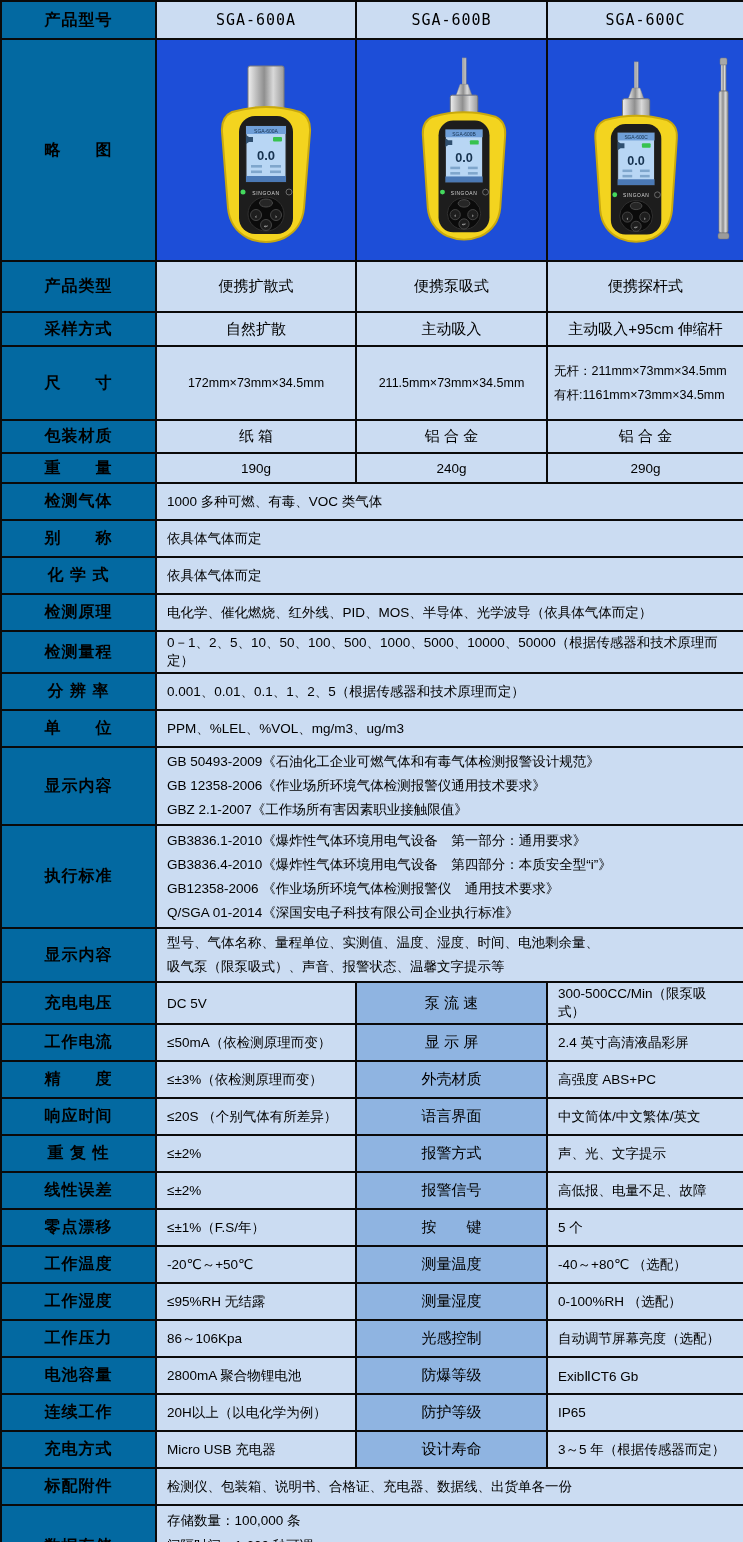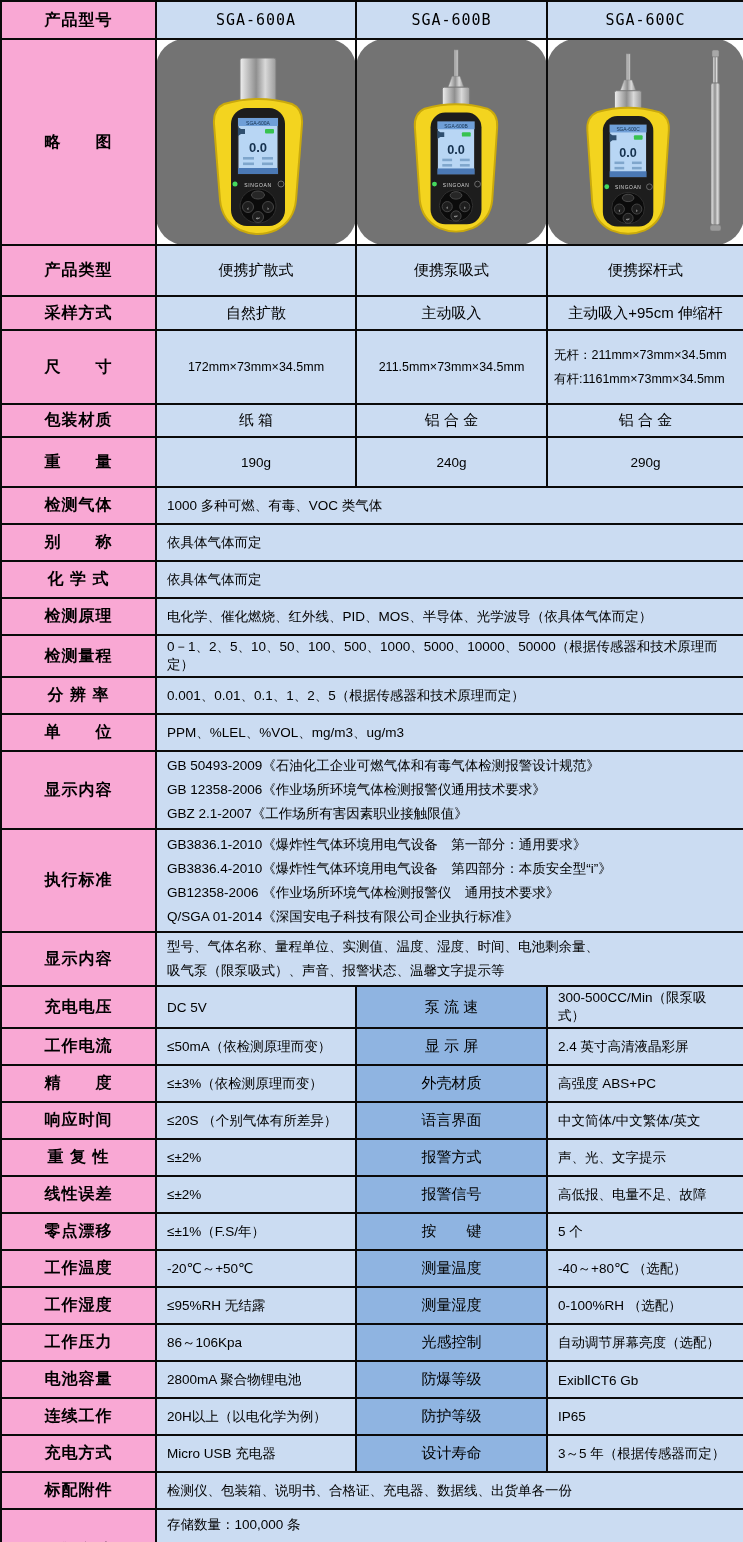--- a/index.html
+++ b/index.html
@@ -1,27 +1,27 @@
 <!DOCTYPE html>
 <html><head>
 <meta charset="utf-8">
 <style>
   html,body{margin:0;padding:0;background:#fff;}
   body{width:743px;font-family:"Liberation Sans","DejaVu Sans",sans-serif;color:#000;}
   table{width:743px;border-collapse:collapse;table-layout:fixed;}
   td{border:2px solid #0a0a0a;overflow:hidden;vertical-align:middle;}
-  .lab{background:#f9a8d4;font-weight:bold;text-align:center;font-size:16px;letter-spacing:1px;}
+  .lab{background:#0369a1;font-weight:bold;text-align:center;font-size:16px;letter-spacing:1px;}
   .lab2{background:#8FB4E1;font-weight:normal;text-align:center;font-size:15px;}
   .val{background:#CBDCF2;font-size:13.5px;padding:2px 10px;text-align:left;}
   .cen{text-align:center;padding:2px 4px;}
   .big{font-size:15px;}
   .model{font-family:"DejaVu Sans Mono","Liberation Mono",monospace;font-size:15px;letter-spacing:1px;}
   .pre{white-space:pre-line;line-height:24px;}
   .pre2{white-space:pre-line;line-height:25px;}
-  .img{background:#737373;padding:4px;border-radius:29px;}
+  .img{background:#1d4ed8;padding:12px;}
   .sz{font-size:12.5px;}
   svg{display:block;margin:0 auto;}
   .dev-brand{letter-spacing:.6px;}
 </style>
 </head>
 <body>
 
 <table>
 <colgroup>
       <col style="width:155px">
@@ -167,21 +167,21 @@
   <td class="val cen sz">211.5mm×73mm×34.5mm</td>
   <td class="val sz pre" style="padding-left:6px">无杆：211mm×73mm×34.5mm
 有杆:1161mm×73mm×34.5mm</td>
 </tr>
 <tr style="height:33px">
   <td class="lab">包装材质</td>
   <td class="val cen big">纸 箱</td>
   <td class="val cen big">铝 合 金</td>
   <td class="val cen big">铝 合 金</td>
 </tr>
-<tr style="height:50px">
+<tr style="height:30px">
   <td class="lab">重　　量</td>
   <td class="val cen">190g</td>
   <td class="val cen">240g</td>
   <td class="val cen">290g</td>
 </tr>
 
 <tr style="height:37px">
   <td class="lab">检测气体</td>
   <td class="val" colspan="3">1000 多种可燃、有毒、VOC 类气体</td>
 </tr>

